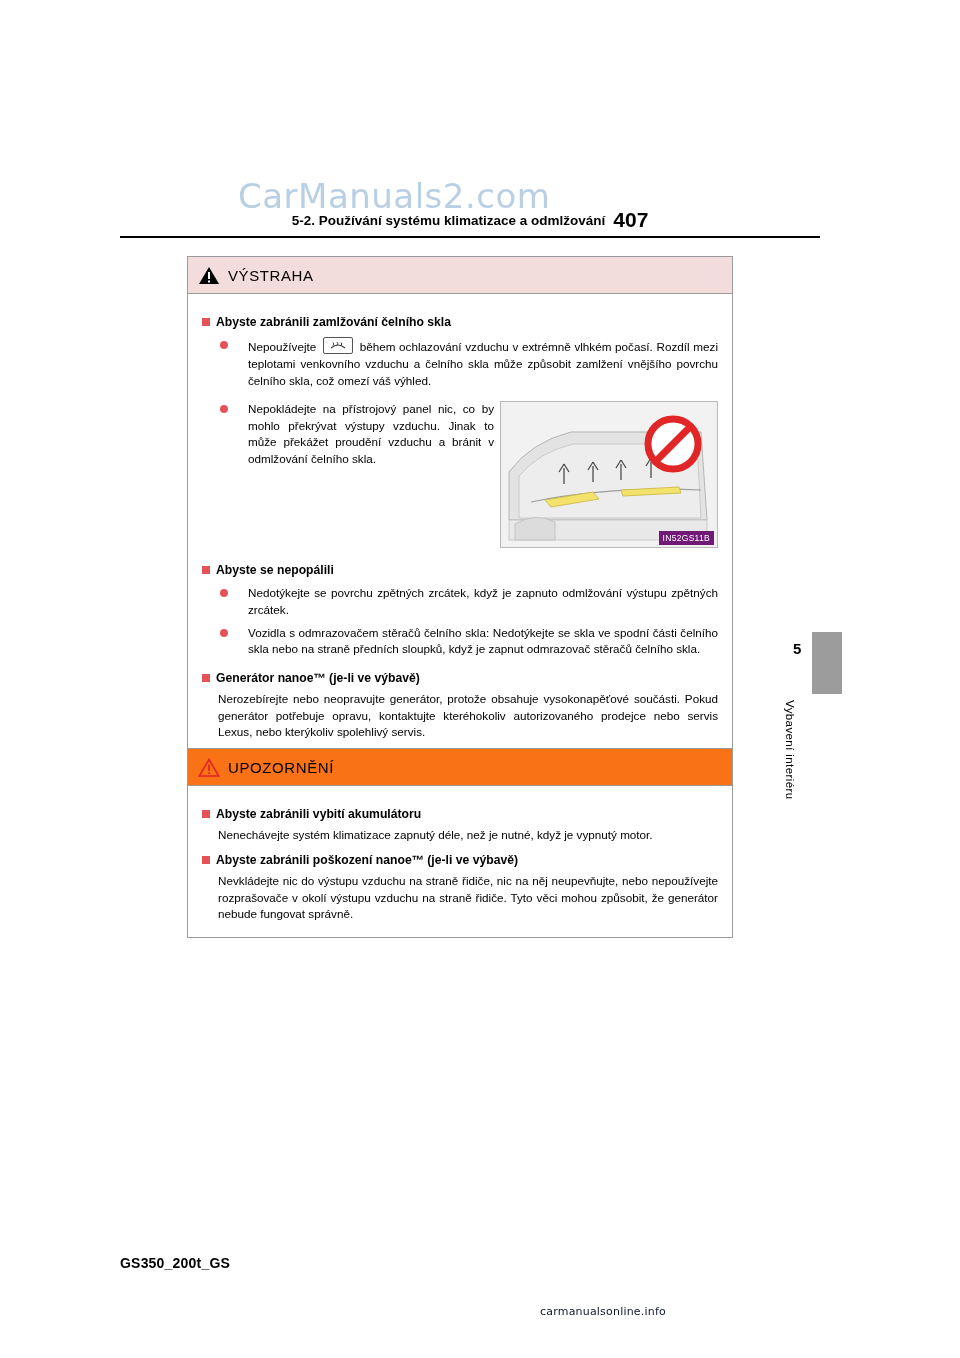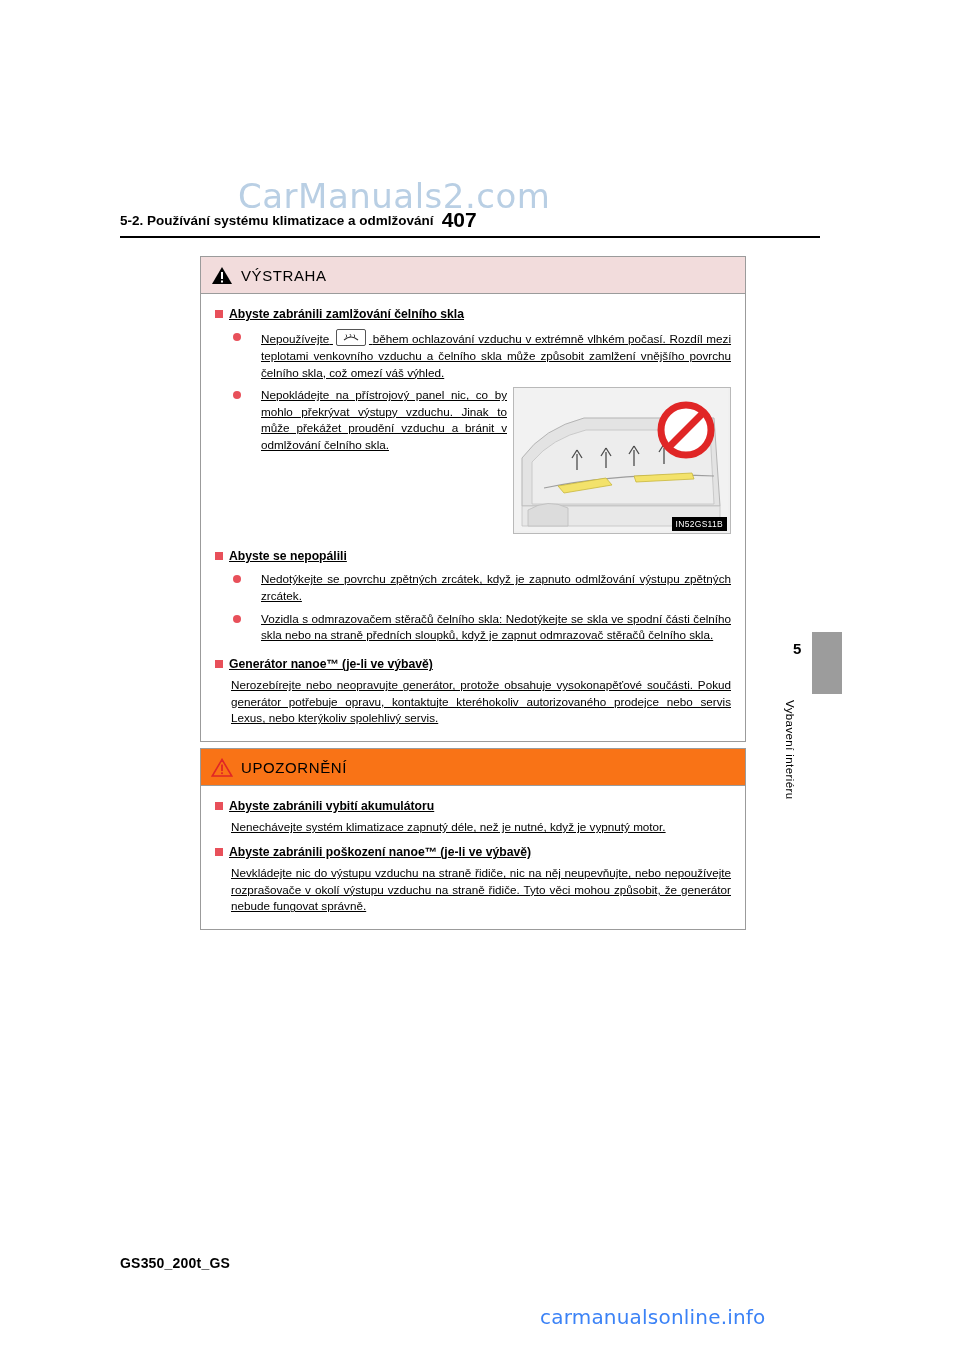--- a/index.html
+++ b/index.html
@@ -27,32 +27,32 @@
     color: #b9cfe4;
     letter-spacing: 0.5px;
     user-select: none;
   }
 
   .footer-watermark {
     position: absolute;
     left: 540px;
     top: 1305px;
     font-family: "DejaVu Sans", sans-serif;
-    font-size: 20px;
-    color: #3b82f6;
+    font-size: 11px;
+    color: #0f172a;
     letter-spacing: 0.2px;
   }
 
   
   .page-header {
     position: absolute;
     top: 208px;
     left: 120px;
     width: 700px;
-    text-align: left;
+    text-align: center;
   }
   .header-line {
     font-size: 13.5px;
     font-weight: bold;
     color: #000;
     white-space: nowrap;
   }
   .header-line .pagenum {
     font-size: 21px;
     font-weight: bold;
@@ -92,21 +92,21 @@
     font-size: 11.5px;
     color: #000;
     writing-mode: vertical-rl;
     text-orientation: mixed;
     letter-spacing: 0.4px;
   }
 
   
   .box {
     position: absolute;
-    left: 200px;
+    left: 187px;
     width: 546px;
     border: 1px solid #9b9b9b;
     box-sizing: border-box;
     background: #fff;
   }
   .box-warning { top: 256px; }
   .box-caution { top: 748px; }
 
   .box-title {
     background: #f2dcdc;
@@ -126,24 +126,23 @@
 
   .tri-icon {
     width: 22px;
     height: 19px;
     position: relative;
     flex: 0 0 auto;
   }
   .tri-icon svg { display: block; }
 
   .box-body {
-    padding: 10px 14px 14px 14px;
+    padding: 18px 14px 14px 14px;
     font-size: 11.7px;
     line-height: 1.42;
-    text-decoration: underline;
   }
 
   
   .sq-row {
     display: flex;
     gap: 6px;
     margin-top: 8px;
   }
   .sq-row:first-child { margin-top: 2px; }
   .sq {
@@ -207,31 +206,31 @@
     border: 1px solid #b9b9b9;
     background: #f0f0f0;
     flex: 0 0 auto;
     margin-left: 6px;
     overflow: hidden;
   }
   .fig-code {
     position: absolute;
     right: 3px;
     bottom: 2px;
-    background: #000000;
+    background: #701a75;
     color: #fff;
     font-size: 8.5px;
     padding: 1px 4px;
     letter-spacing: 0.3px;
     text-align: center;
   }
   .two-col {
     display: flex;
     align-items: flex-start;
-    margin-top: 6px;
+    margin-top: 12px;
   }
   .two-col-left { flex: 1; }
 
   .footer-code {
     position: absolute;
     left: 120px;
     top: 1255px;
     font-size: 14px;
     font-weight: bold;
     letter-spacing: 0.2px;

